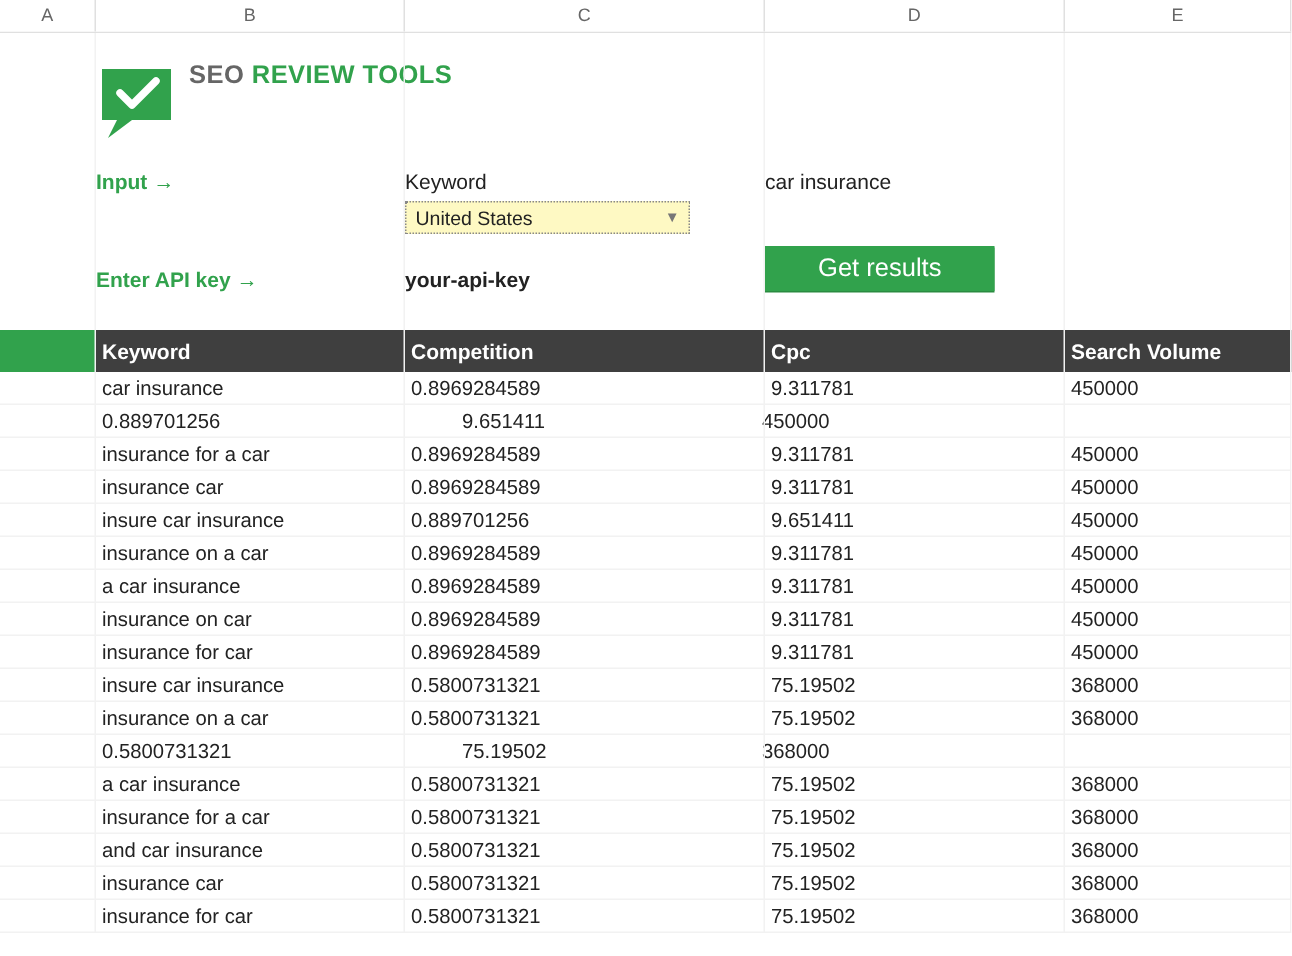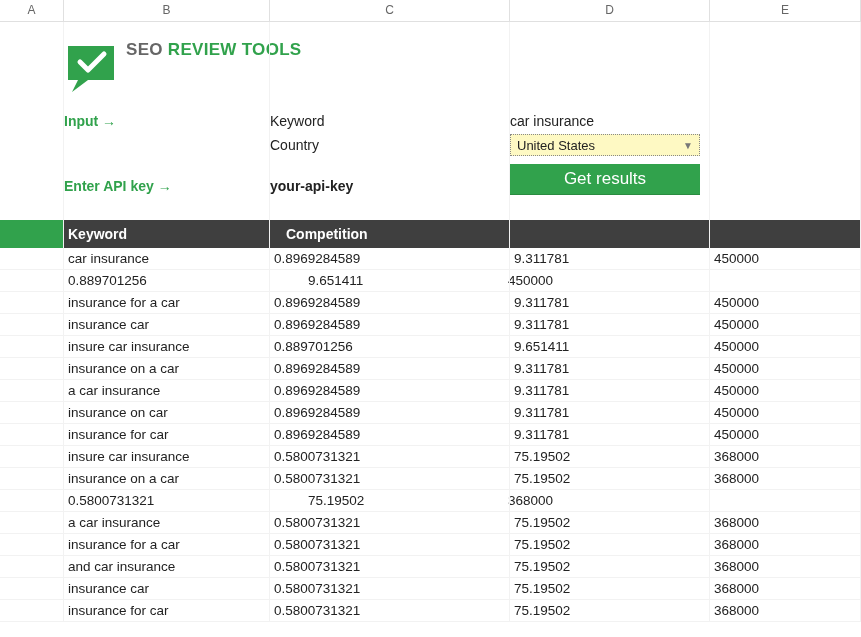--- a/index.html
+++ b/index.html
@@ -61,42 +61,42 @@
       display: flex; align-items: center; justify-content: space-between;
       background: #fef9c3;
       font-size: 13px;
     }
     .dropdown-arrow { color: #777; font-size: 10px; }
 
     .get-results-btn {
       background: #31a24c;
       color: #fff;
       border: none;
-      width: 190px;
+      width: 153px;
       height: 30px;
       font-size: 17px;
       cursor: pointer;
       box-shadow: 0 1px 0 #2a8b40;
     }
 
     .spacer-sm { height: 4px; }
     .spacer-md { height: 24px; }
 
     .table-header-row {
       display: flex;
       height: 28px;
       background: #3f3f3f;
       color: #fff;
       font-weight: bold;
       font-size: 14px;
       align-items: center;
     }
     .th-a { width: 64px; background: #31a24c; height: 100%; }
     .th-b { width: 206px; padding-left: 4px; }
-    .th-c { width: 240px; padding-left: 4px; margin-left: 12px; }
+    .th-c { width: 240px; padding-left: 4px; }
     .th-d { width: 200px; padding-left: 4px; }
     .th-e { width: 151px; padding-left: 4px; }
 
     .data-row {
       display: flex;
       height: 22px;
       align-items: center;
       border-bottom: 1px solid #f2f2f2;
       font-size: 13.5px;
     }
@@ -140,21 +140,20 @@
   </div>
 
   <div class="form-rows">
     <div class="form-row">
       <div class="fcol-b green-label">Input →</div>
       <div class="fcol-c">Keyword</div>
       <div class="fcol-d">car insurance</div>
     </div>
     <div class="form-row">
       <div class="fcol-b"></div>
-      <div class="fcol-c">Country</div>
       <div class="fcol-d">
         <div class="dropdown">
           <span>United States</span>
           <span class="dropdown-arrow">▼</span>
         </div>
       </div>
     </div>
     <div class="spacer-sm"></div>
     <div class="form-row" style="height:32px;align-items:flex-end;">
       <div class="fcol-b green-label">Enter API key →</div>
@@ -164,20 +163,22 @@
       </div>
     </div>
   </div>
 
   <div class="spacer-md"></div>
 
   <div class="table-header-row">
     <div class="th-a"></div>
     <div class="th-b">Keyword</div>
     <div class="th-c">Competition</div>
+    <div class="th-d">Cpc</div>
+    <div class="th-e">Search Volume</div>
   </div>
 
   <div id="rows-container">
       <div class="data-row">
         <div class="td-a"></div>
         <div class="td-b">car insurance</div>
         <div class="td-c">0.8969284589</div>
         <div class="td-d">9.311781</div>
         <div class="td-e">450000</div>
       </div>

